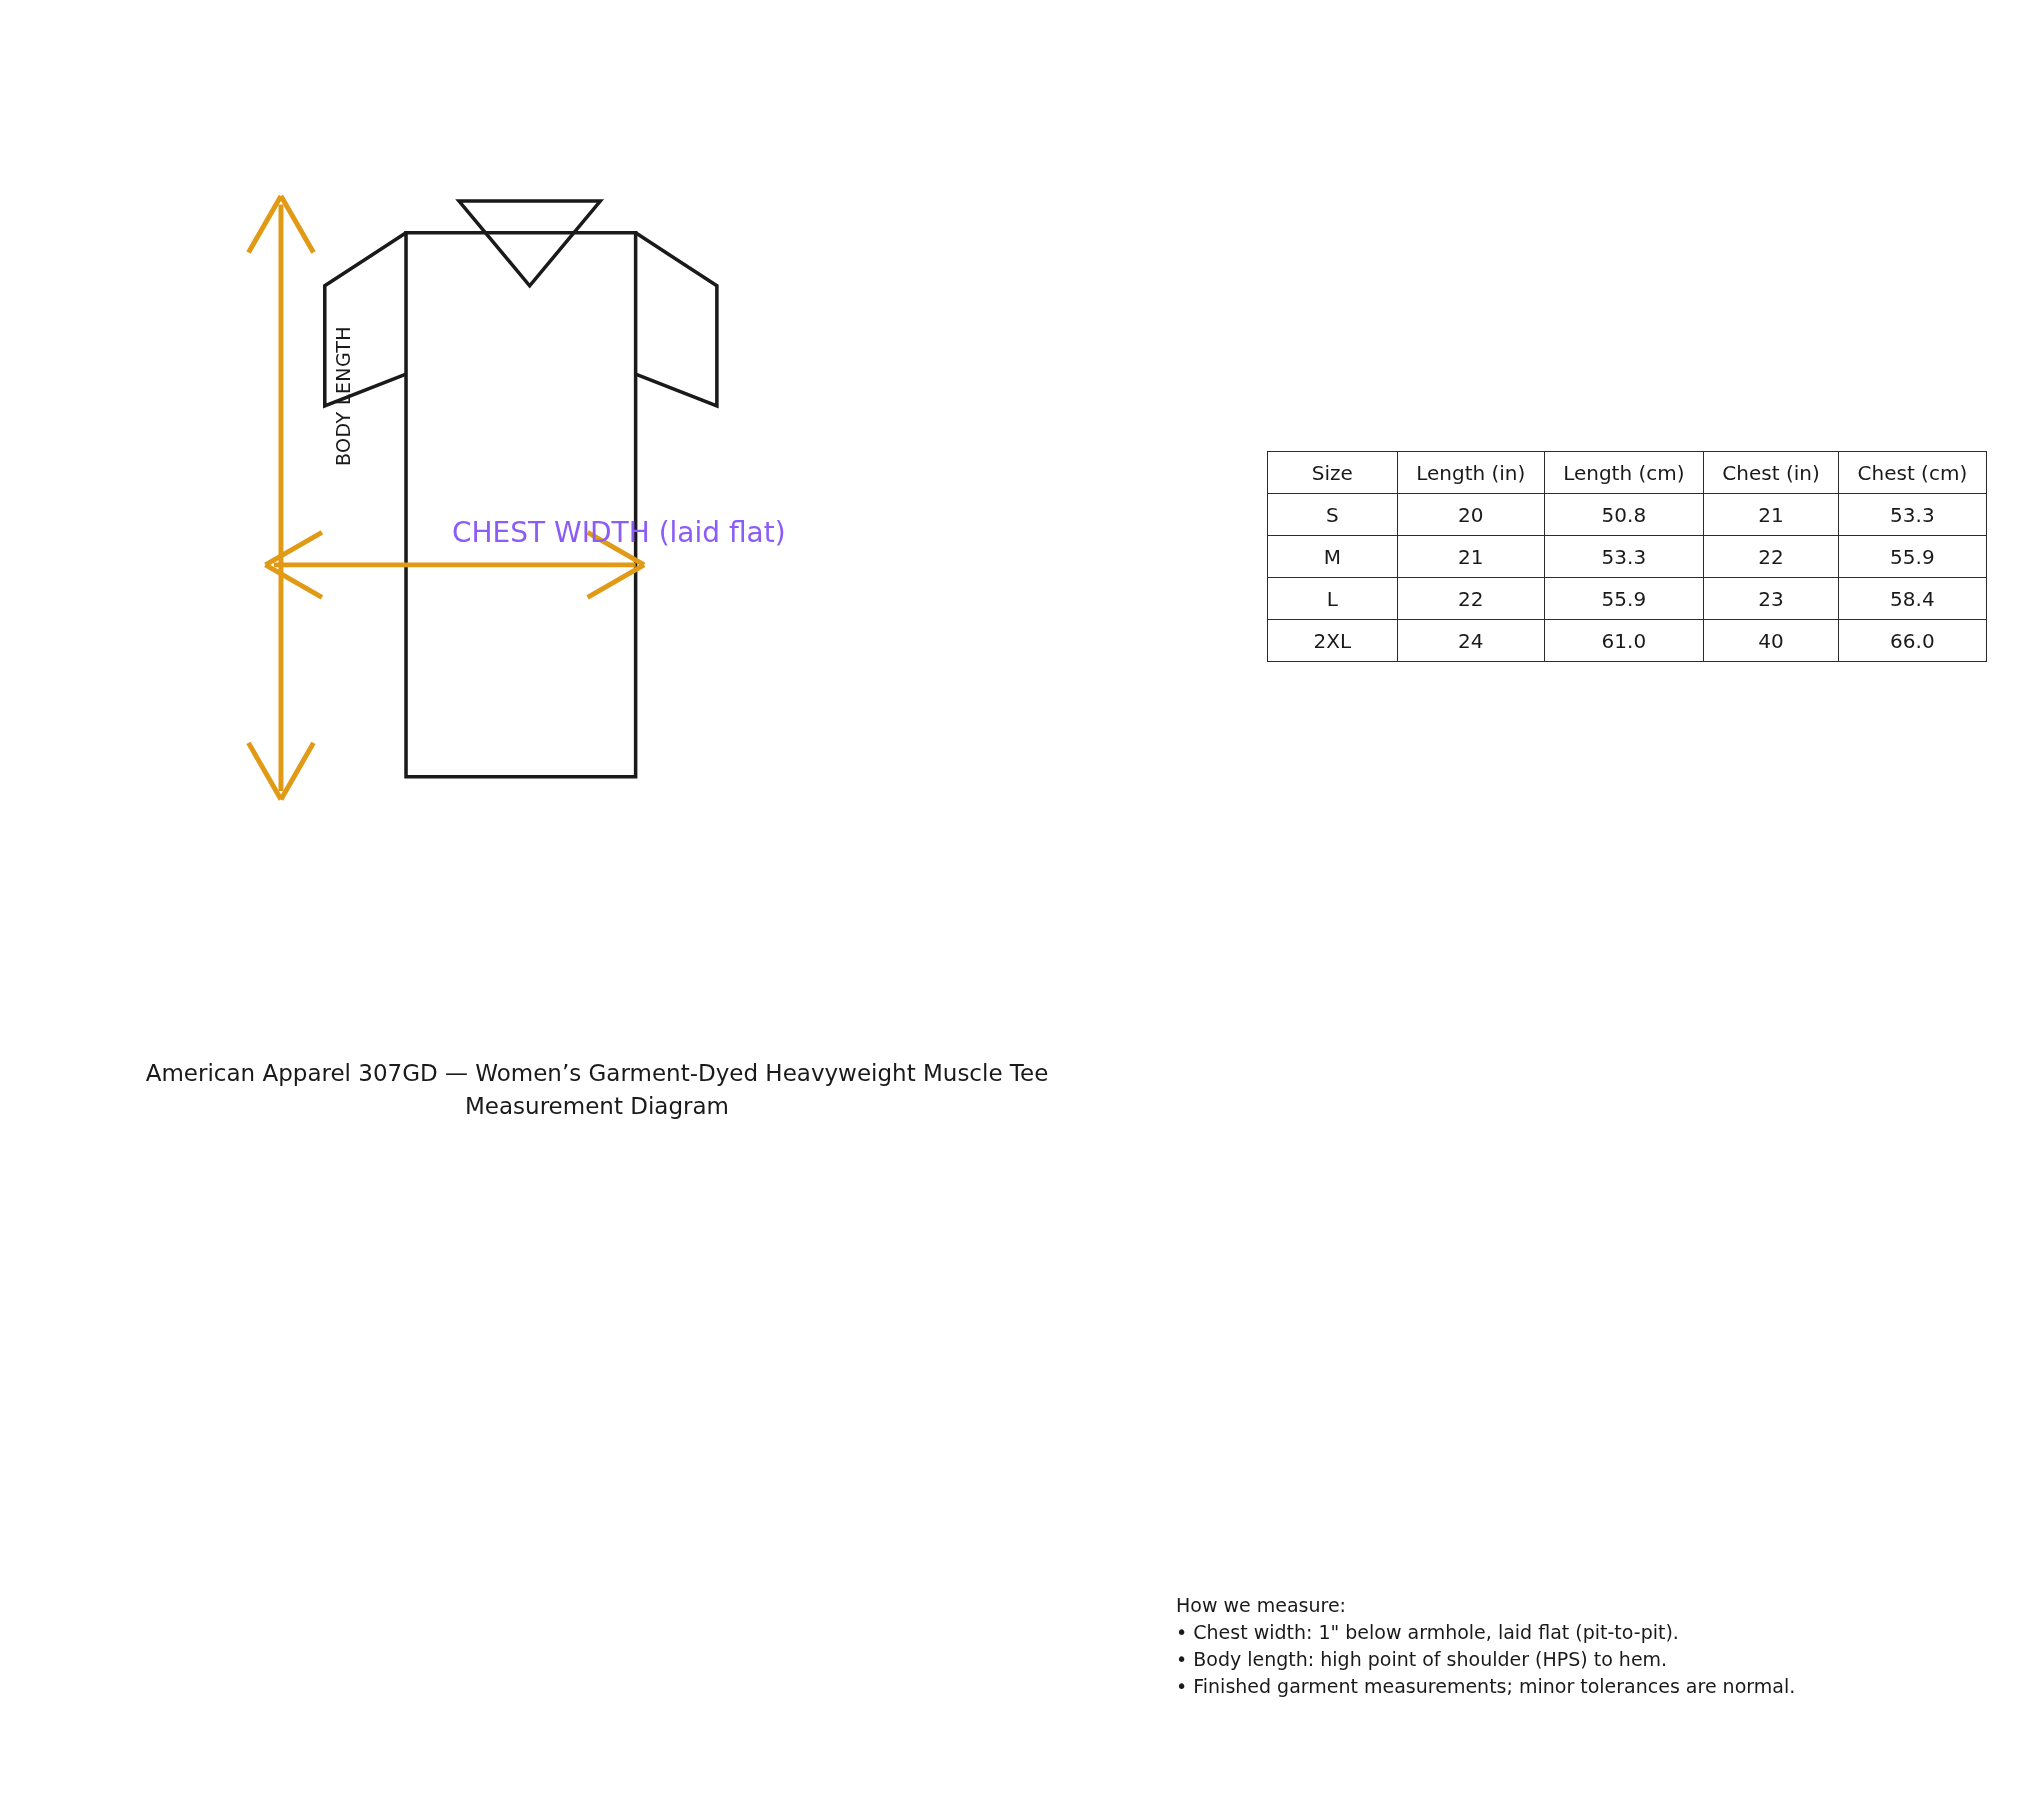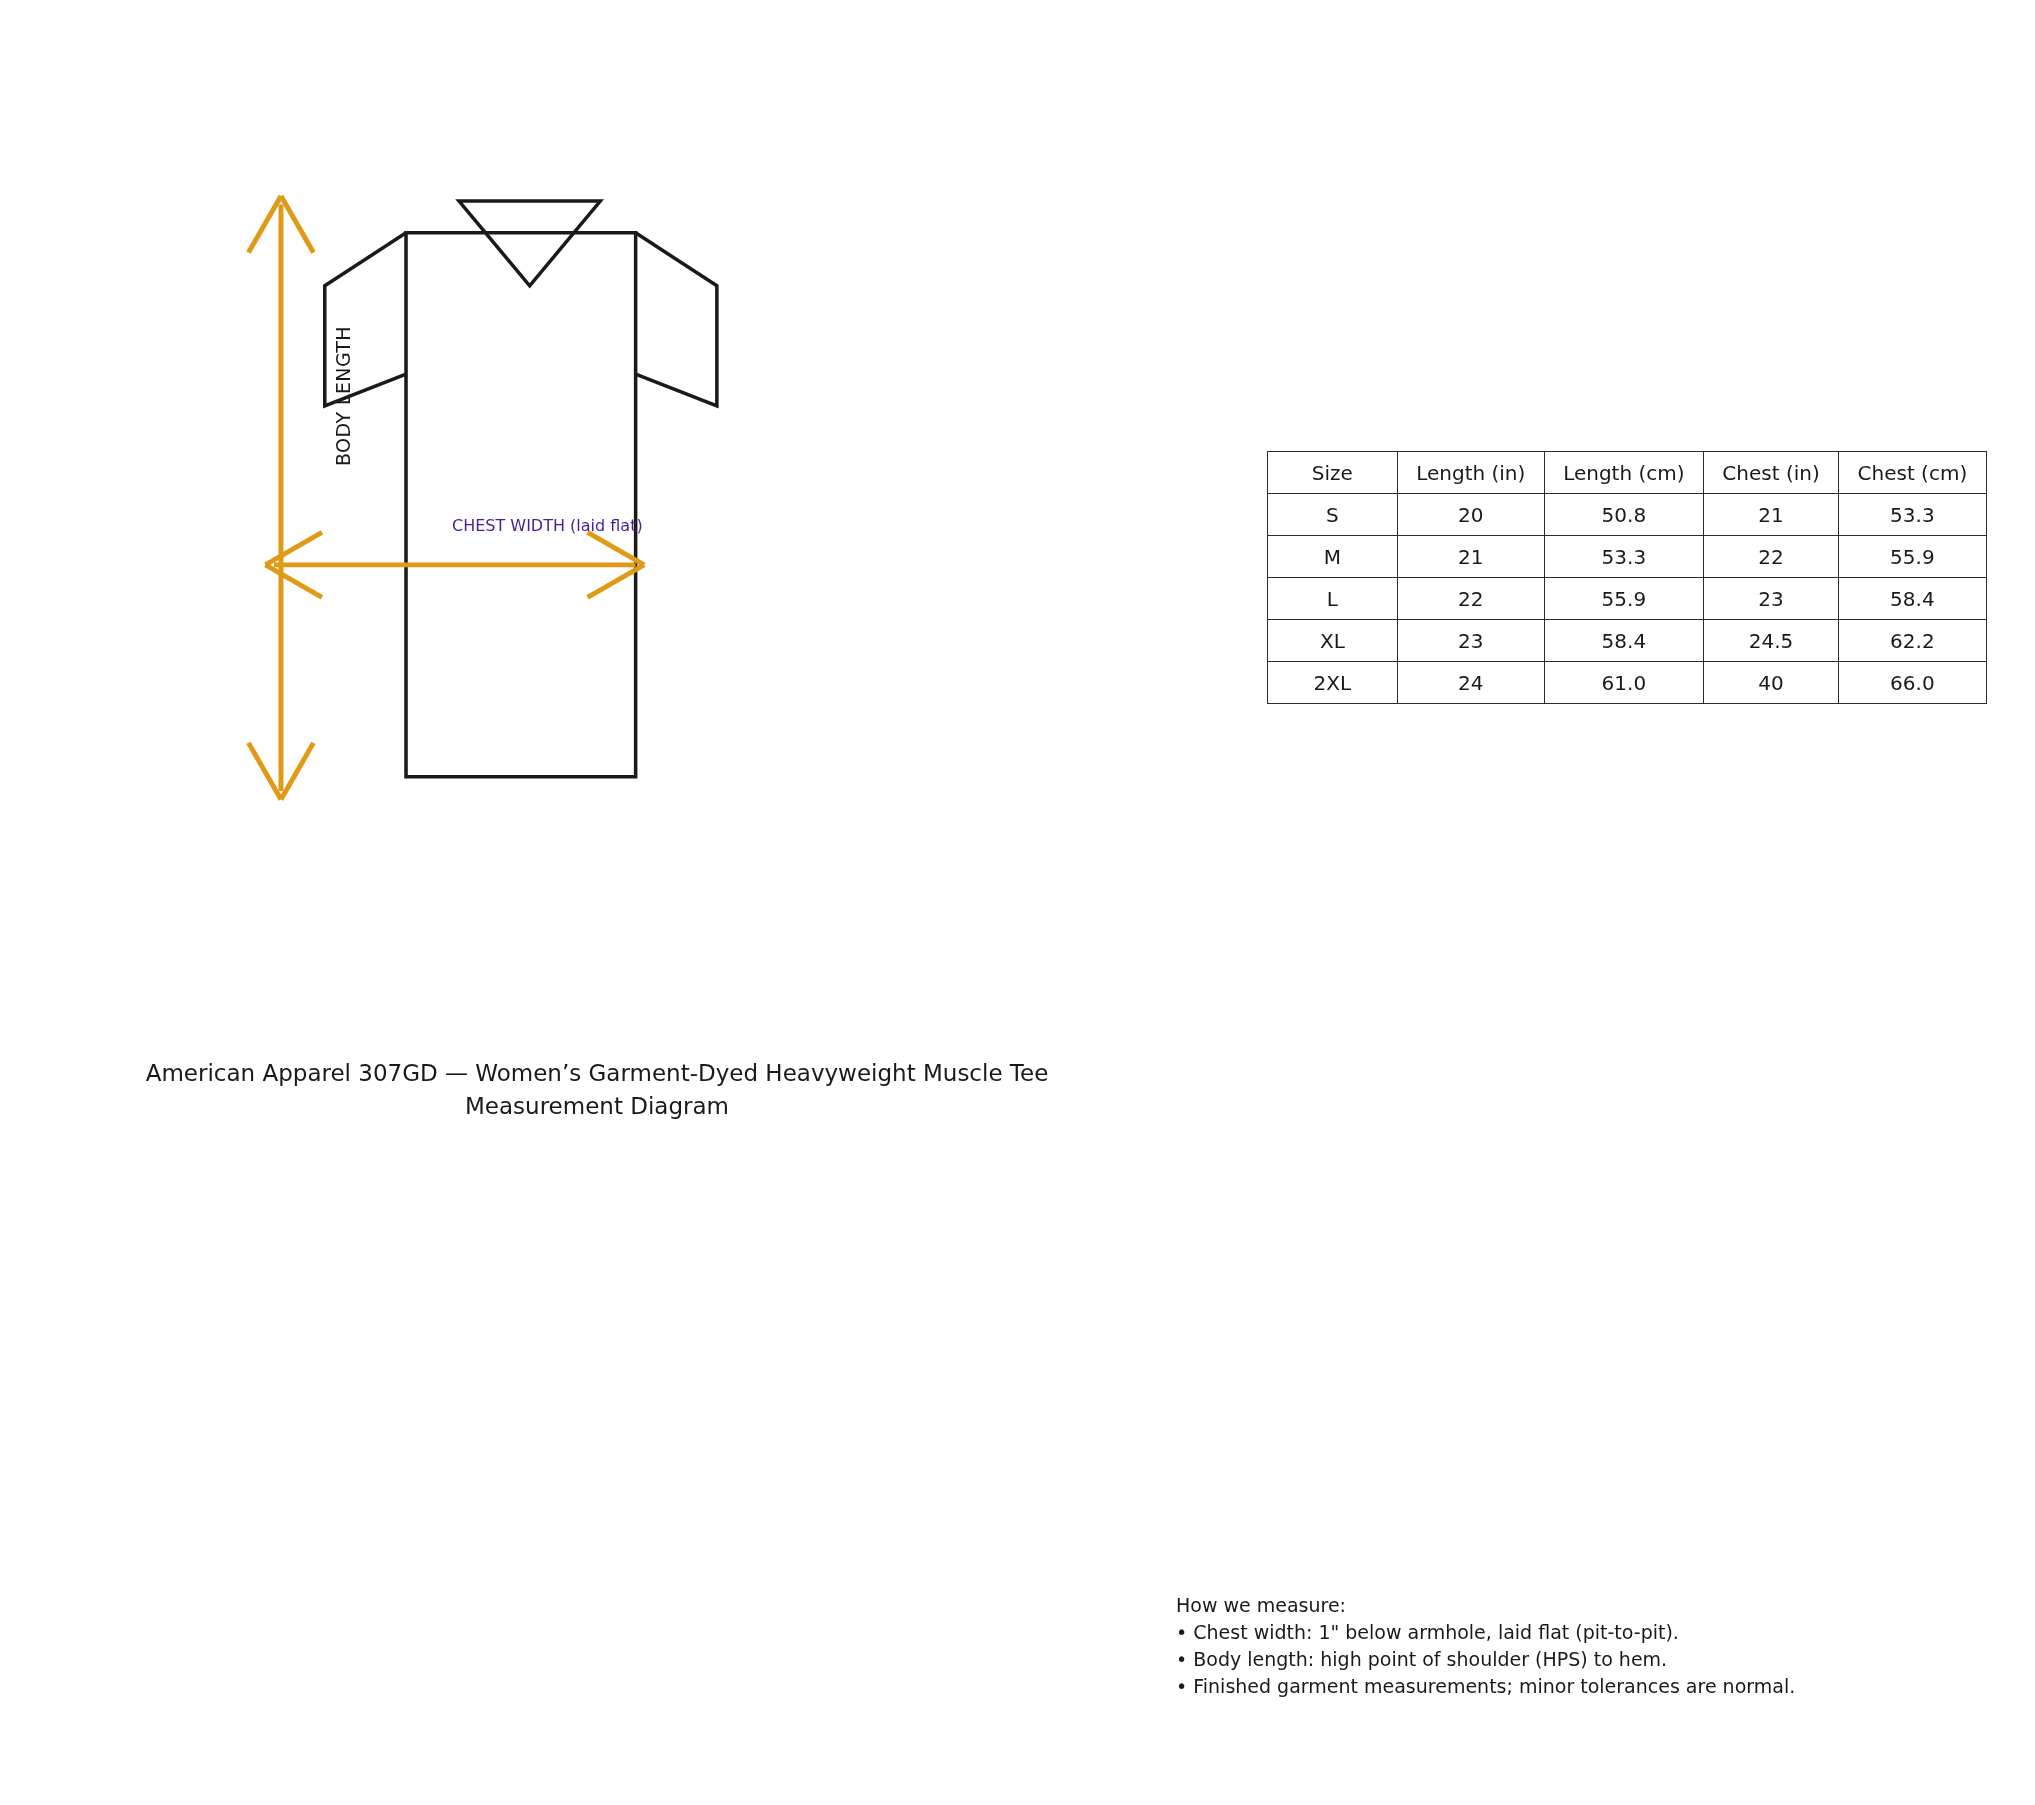--- a/index.html
+++ b/index.html
@@ -37,22 +37,22 @@
     transform-origin: left top;
     font-size: 19px;
     letter-spacing: 0.4px;
     color: #1a1a1a;
     white-space: nowrap;
   }
   .label-chest-width {
     position: absolute;
     left: 452px;
     top: 516px;
-    font-size: 16px;
-    color: #4c1d95;
+    font-size: 28px;
+    color: #8b5cf6;
     white-space: nowrap;
   }
   table.size-table {
     position: absolute;
     left: 1267px;
     top: 451px;
     border-collapse: collapse;
     font-size: 20px;
   }
   table.size-table th,
@@ -142,27 +142,20 @@
         <td>55.9</td>
       </tr>
       <tr>
         <td>L</td>
         <td>22</td>
         <td>55.9</td>
         <td>23</td>
         <td>58.4</td>
       </tr>
       <tr>
-        <td>XL</td>
-        <td>23</td>
-        <td>58.4</td>
-        <td>24.5</td>
-        <td>62.2</td>
-      </tr>
-      <tr>
         <td>2XL</td>
         <td>24</td>
         <td>61.0</td>
         <td>40</td>
         <td>66.0</td>
       </tr>
     </tbody>
   </table>
 
   <div class="caption">

